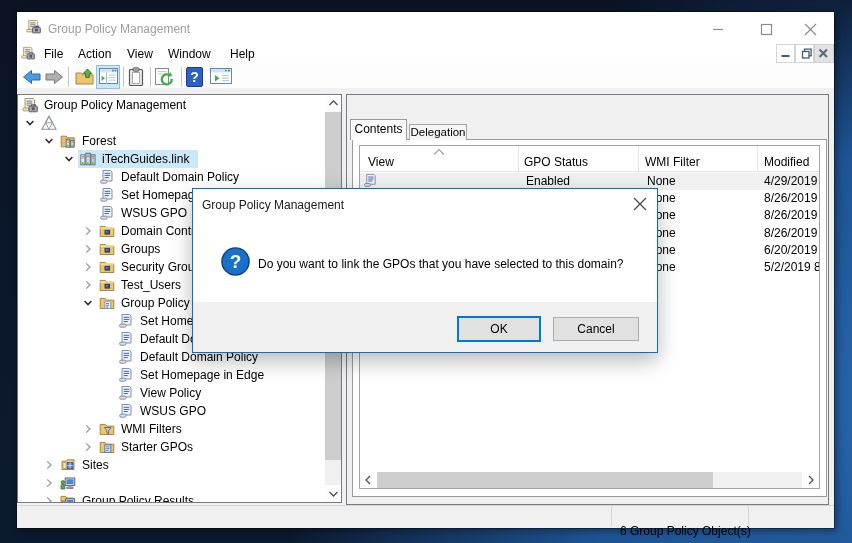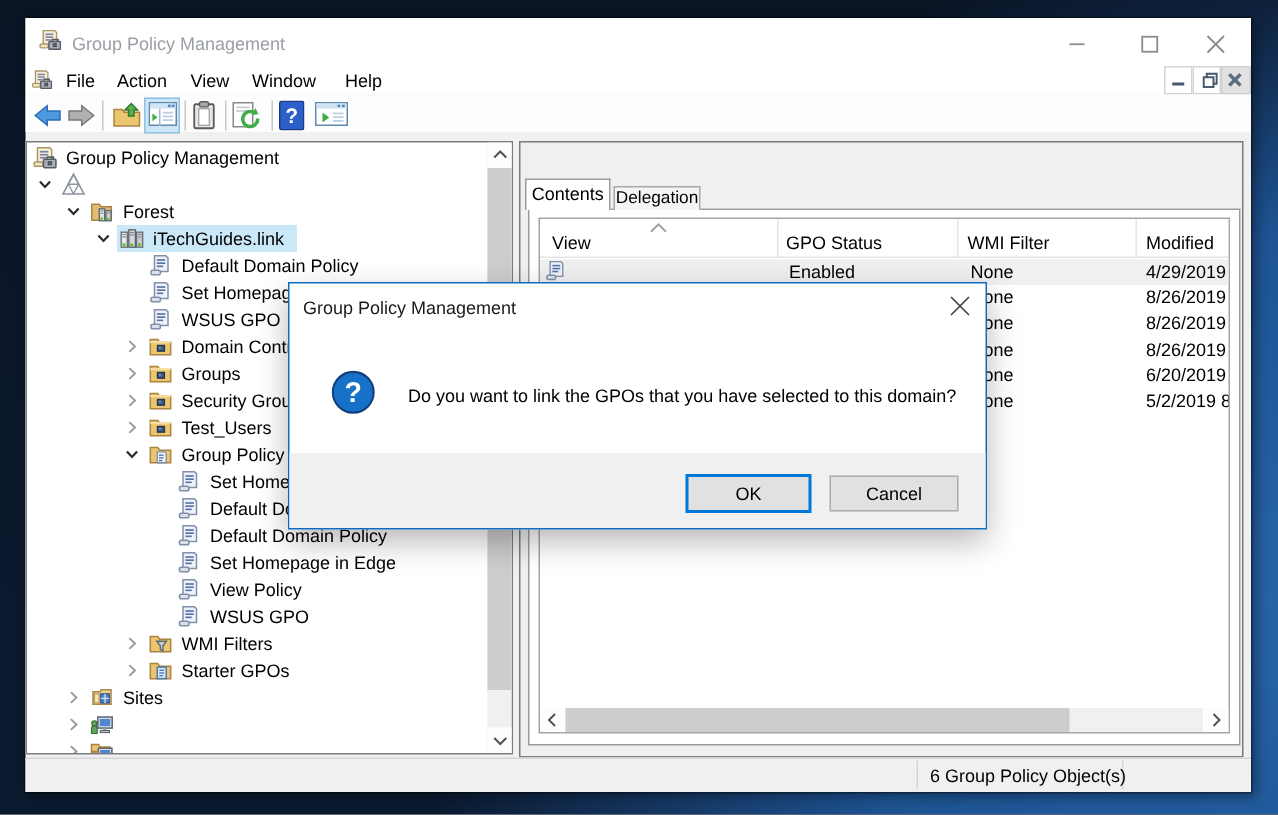--- a/index.html
+++ b/index.html
@@ -319,20 +319,21 @@
     </svg>
 <svg class="abs" style="left:42px;top:380px" width="16" height="16">
       <use href="#i-model"></use>
     </svg>
 <svg class="abs" style="left:26px;top:401px" width="10" height="10">
       <use href="#ch-closed"></use>
     </svg>
 <svg class="abs" style="left:42px;top:398px" width="16" height="16">
       <use href="#i-result"></use>
     </svg>
+<div class="abs t12" style="left:64px;top:397px">Group Policy Results</div>
 <div class="abs" style="left:307px;top:0;width:17px;height:407px;background:#f0f0f0"></div>
 <div class="abs" style="left:307px;top:0;width:17px;height:17px;background:#fdfdfd"></div>
 <svg class="abs" style="left:307px;top:0" width="17" height="17">
       <path d="M4.5 10 L8.5 6 L12.5 10" fill="none" stroke="#505050" stroke-width="1.3"></path>
     </svg>
 <div class="abs" style="left:307px;top:390px;width:17px;height:17px;background:#fdfdfd"></div>
 <svg class="abs" style="left:307px;top:390px" width="17" height="17">
       <path d="M4.5 7 L8.5 11 L12.5 7" fill="none" stroke="#505050" stroke-width="1.3"></path>
     </svg>
 <div class="abs" style="left:307px;top:17px;width:17px;height:348px;background:#cdcdcd"></div>
@@ -380,26 +381,26 @@
 <div class="abs" style="left:442px;top:326px;width:17px;height:16px;background:#fdfdfd"></div>
 <svg class="abs" style="left:442px;top:326px" width="17" height="16">
         <path d="M7 4 L11 8 L7 12" fill="none" stroke="#505050" stroke-width="1.3"></path>
       </svg>
 <div class="abs" style="left:17px;top:326px;width:336px;height:16px;background:#cdcdcd"></div>
 </div>
 </div>
 <div class="abs" style="left:17px;top:505px;width:817px;height:23px;background:#f0f0f0;border-top:1px solid #d5d5d5"></div>
 <div class="abs" style="left:611px;top:507px;width:1px;height:19px;background:#d5d5d5"></div>
 <div class="abs" style="left:748px;top:507px;width:1px;height:19px;background:#d5d5d5"></div>
-<div class="abs t12" style="left:620px;top:508px">6 Group Policy Object(s)</div>
+<div class="abs t12" style="left:620px;top:522px">6 Group Policy Object(s)</div>
 <div class="abs" style="left:192px;top:188px;width:466px;height:165px;background:#fff;border:1px solid #0f6cbd;box-shadow:0 8px 20px rgba(0,0,0,0.28);z-index:10">
 <div class="abs t12" style="left:9px;top:7px;color:#1a1a1a">Group Policy Management</div>
 <svg class="abs" style="left:438px;top:6px" width="18" height="18">
       <path d="M3 3 l12 12 M15 3 l-12 12" stroke="#404040" stroke-width="1.1" fill="none"></path>
     </svg>
 <svg class="abs" style="left:28px;top:58px" width="29" height="29">
  <circle cx="14.5" cy="14.5" r="13.6" fill="#1871c8" stroke="#123f7c" stroke-width="1.4"></circle>
  <text x="14.5" y="21" font-size="19" font-weight="bold" fill="#fff" text-anchor="middle" font-family="Liberation Sans,sans-serif">?</text>
 </svg>
-<div class="abs t12" style="left:79px;top:66px">Do you want to link the GPOs that you have selected to this domain?</div>
+<div class="abs t12" style="left:65px;top:66px">Do you want to link the GPOs that you have selected to this domain?</div>
 <div class="abs" style="left:0;top:113px;width:464px;height:50px;background:#f0f0f0"></div>
 <div class="abs" style="left:360px;top:128px;width:86px;height:24px;background:#e1e1e1;border:1px solid #adadad;font-size:12px;color:#000;text-align:center;line-height:22px">Cancel</div>
 <div class="abs" style="left:264px;top:127px;width:84px;height:26px;background:#e1e1e1;border:2px solid #0078d7;font-size:12px;color:#000;text-align:center;line-height:22px">OK</div>
 </div>
 </body></html>

